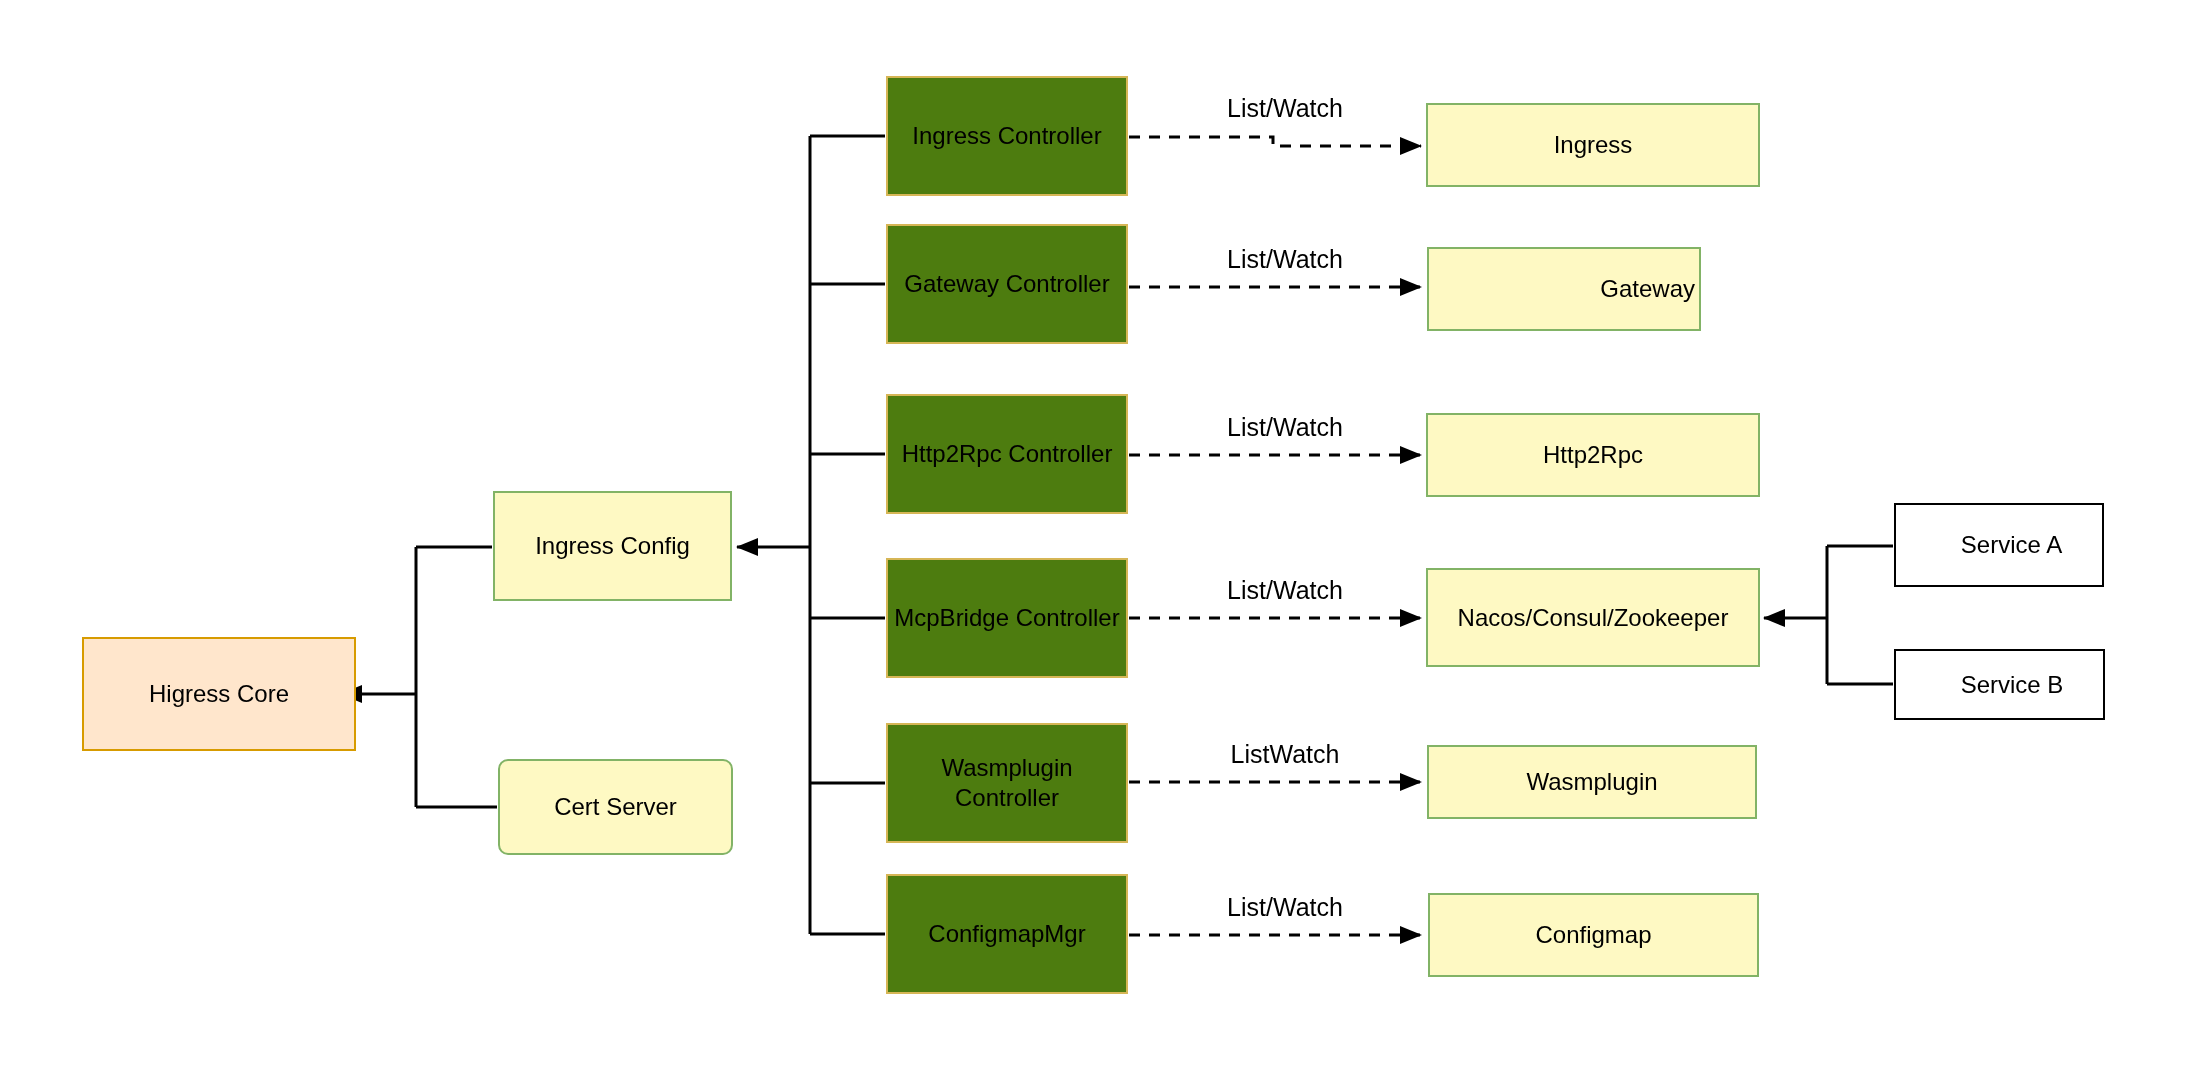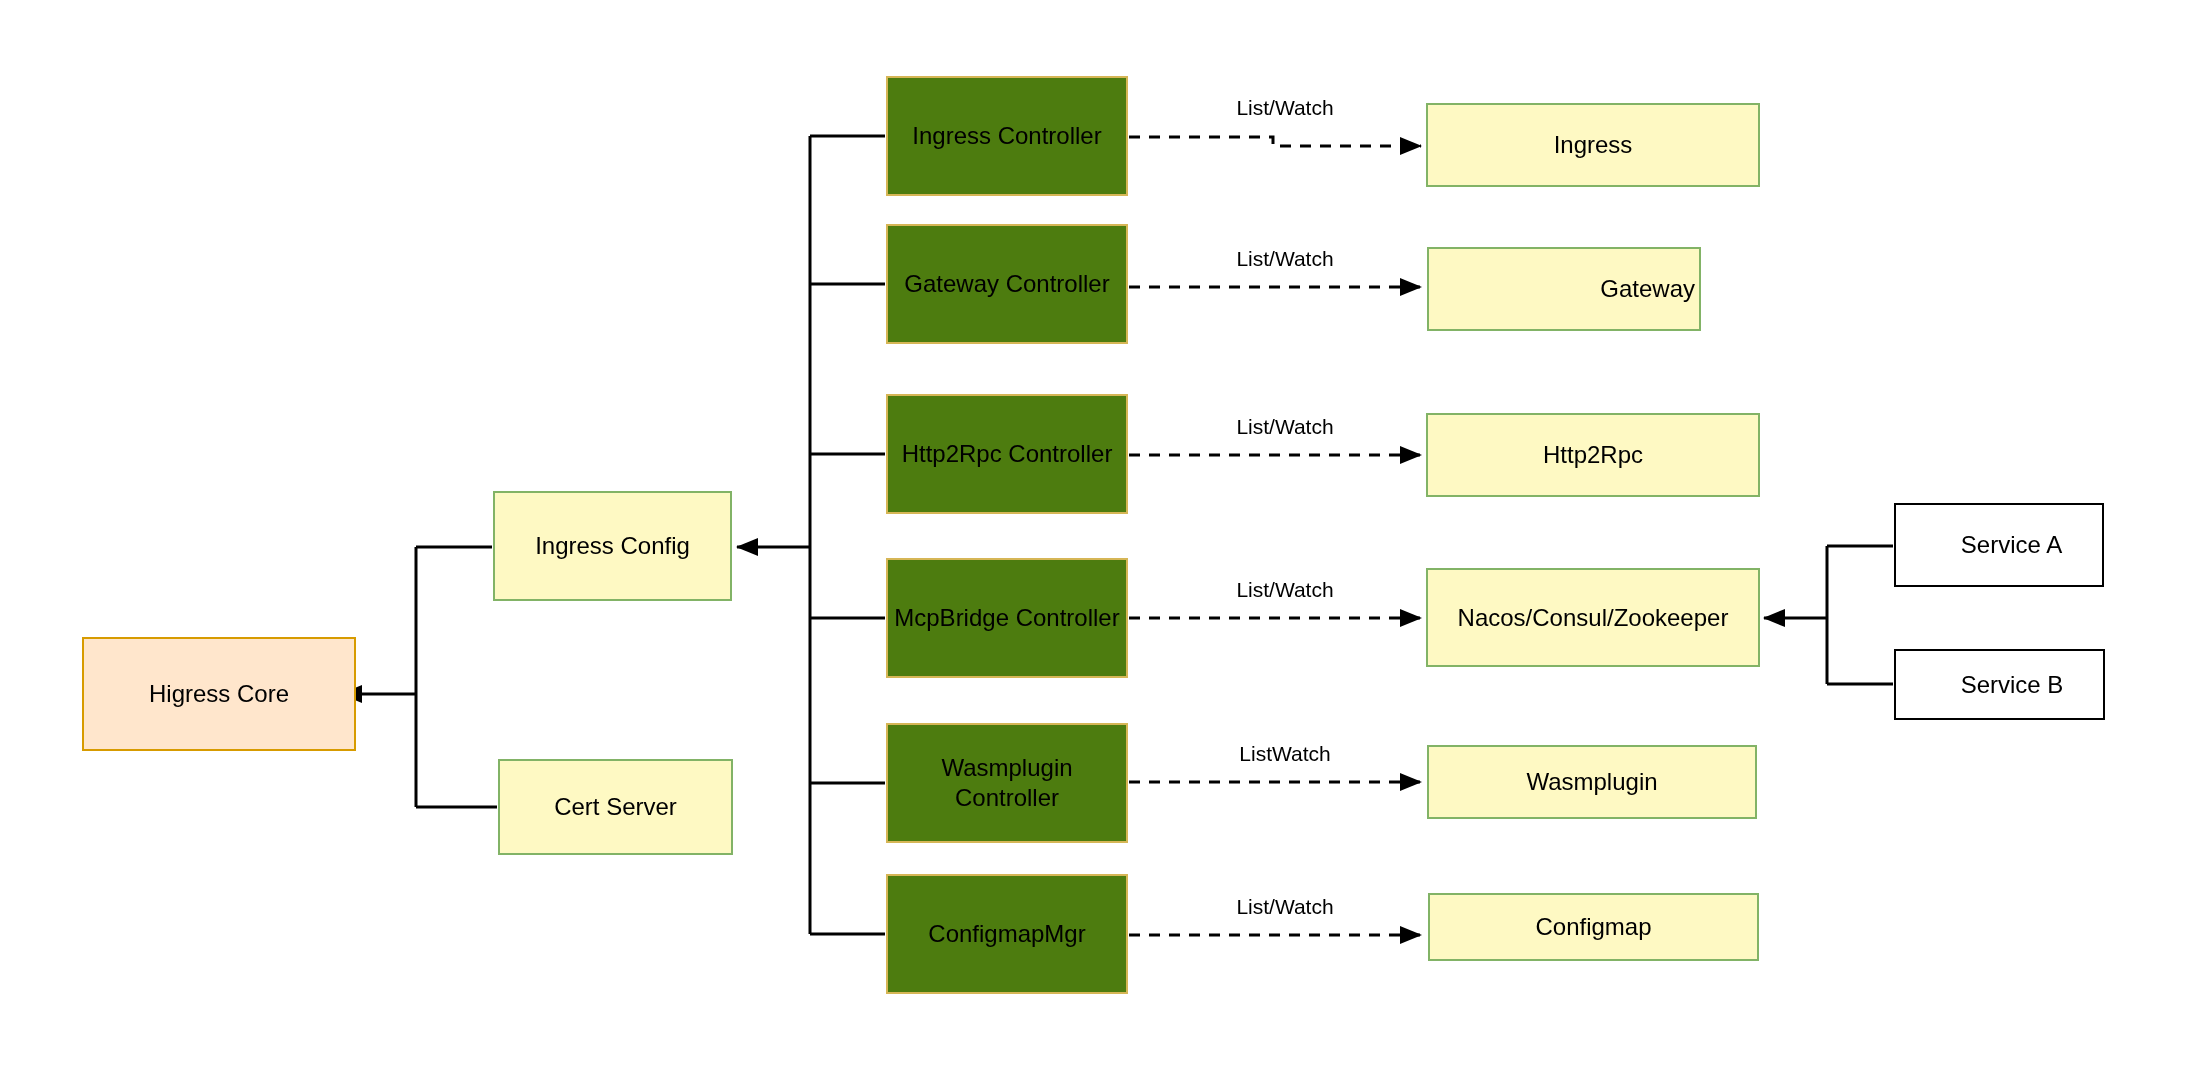--- a/index.html
+++ b/index.html
@@ -27,21 +27,21 @@
   .node.orange { background: #ffe6cc; border-color: #d79b00; }
   .node.green  { background: #fef9c3; border-color: #82b366; }
   .node.yellow { background: #4d7c0f; border-color: #d6b656; }
   .node.plain  { background: #ffffff; border-color: #000000; padding-left: 25px; }
   .node .lbl { display: inline-block; padding: 0 4px; }
   .node .lbl.narrow { max-width: 170px; } 
   .edge-label {
     position: absolute;
     width: 280px;
     text-align: center;
-    font-size: 21px;
+    font-size: 25px;
     line-height: 30px;
     white-space: nowrap;
   }
   #wires {
     position: absolute;
     left: 0; top: 0;
     width: 2200px; height: 1070px;
     pointer-events: none;
   }
 </style>
@@ -78,21 +78,21 @@
   </svg>
 
   <div class="node orange" style="left:82px; top:637px; width:274px; height:114px;">
     <span class="lbl">Higress Core</span>
   </div>
 
   <div class="node green" style="left:493px; top:491px; width:239px; height:110px;">
     <span class="lbl">Ingress Config</span>
   </div>
 
-  <div class="node green" style="left:498px; top:759px; width:235px; height:96px;">
+  <div class="node green" style="left:498px; top:759px; width:235px; height:96px;border-radius:10px;">
     <span class="lbl">Cert Server</span>
   </div>
 
   <div class="node yellow" style="left:886px; top:76px; width:242px; height:120px;">
     <span class="lbl">Ingress Controller</span>
   </div>
 
   <div class="node yellow" style="left:886px; top:224px; width:242px; height:120px;">
     <span class="lbl">Gateway Controller</span>
   </div>
@@ -126,21 +126,21 @@
   </div>
 
   <div class="node green" style="left:1426px; top:568px; width:334px; height:99px;">
     <span class="lbl">Nacos/Consul/Zookeeper</span>
   </div>
 
   <div class="node green" style="left:1427px; top:745px; width:330px; height:74px;">
     <span class="lbl">Wasmplugin</span>
   </div>
 
-  <div class="node green" style="left:1428px; top:893px; width:331px; height:68px;">
+  <div class="node green" style="left:1428px; top:893px; width:331px; height:84px;">
     <span class="lbl">Configmap</span>
   </div>
 
   <div class="node plain" style="left:1894px; top:503px; width:210px; height:84px;">
     <span class="lbl">Service A</span>
   </div>
 
   <div class="node plain" style="left:1894px; top:649px; width:211px; height:71px;">
     <span class="lbl">Service B</span>
   </div>

